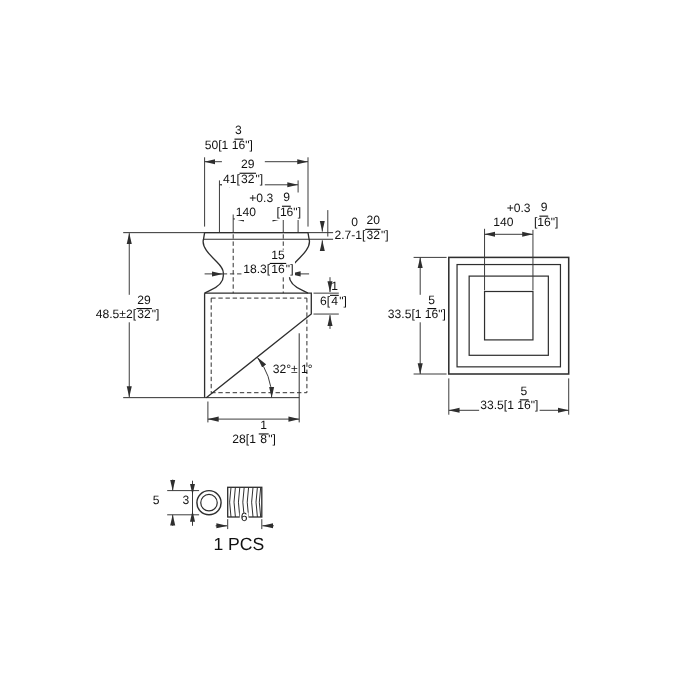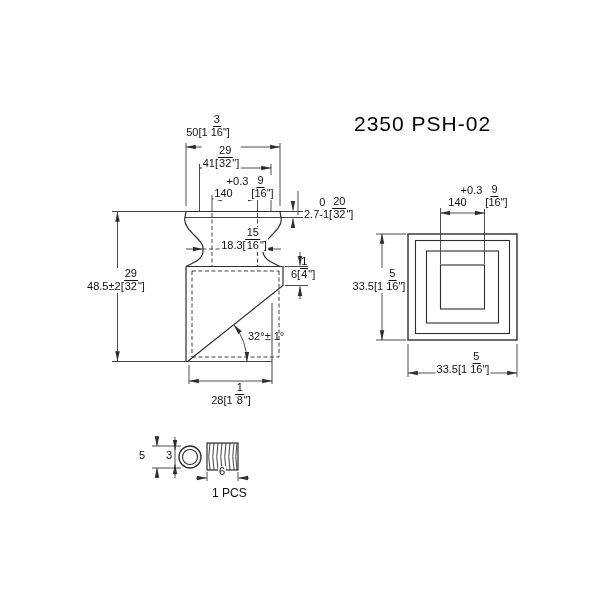--- a/index.html
+++ b/index.html
@@ -113,21 +113,20 @@
       <path d="M175,437 V478"></path>
       <line x1="175" y1="440" x2="175" y2="449.5" marker-end="url(#ah)"></line>
       <line x1="175" y1="475" x2="175" y2="464.5" marker-end="url(#ah)"></line>
 
       <path d="M207,472 V481 M238,472 V481"></path>
       <line x1="196" y1="478" x2="206.5" y2="478" marker-end="url(#ah)"></line>
       <line x1="249" y1="478" x2="238.5" y2="478" marker-end="url(#ah)"></line>
     </g>
   </svg>
 
-  <div id="title" style="left:354px;top:112px">2350 PSH-02</div>
 
   <div class="lbl c" style="left:208px;top:114px">
     <span>50[1 </span><span class="fr"><span class="n">3</span><span>16</span></span><span>"]</span>
   </div>
 
   <div class="lbl c" style="left:221px;top:145px">
     <span>41[</span><span class="fr"><span class="n">29</span><span>32</span></span><span>"]</span>
   </div>
 
   <div class="lbl c" style="left:244px;top:175px">
@@ -172,17 +171,17 @@
 
   <div class="lbl c" style="left:142px;top:450px">
     <span>5</span>
   </div>
   <div class="lbl c" style="left:169px;top:450px">
     <span>3</span>
   </div>
   <div class="lbl c" style="left:222px;top:466px">
     <span>6</span>
   </div>
-  <div class="lbl" style="left:211px;top:487px;font-size:12px;background:transparent">
+  <div class="lbl" style="left:193px;top:487px;font-size:16px;background:transparent">
     <span>1 PCS</span>
   </div>
 
 </div>
 
 </body></html>

